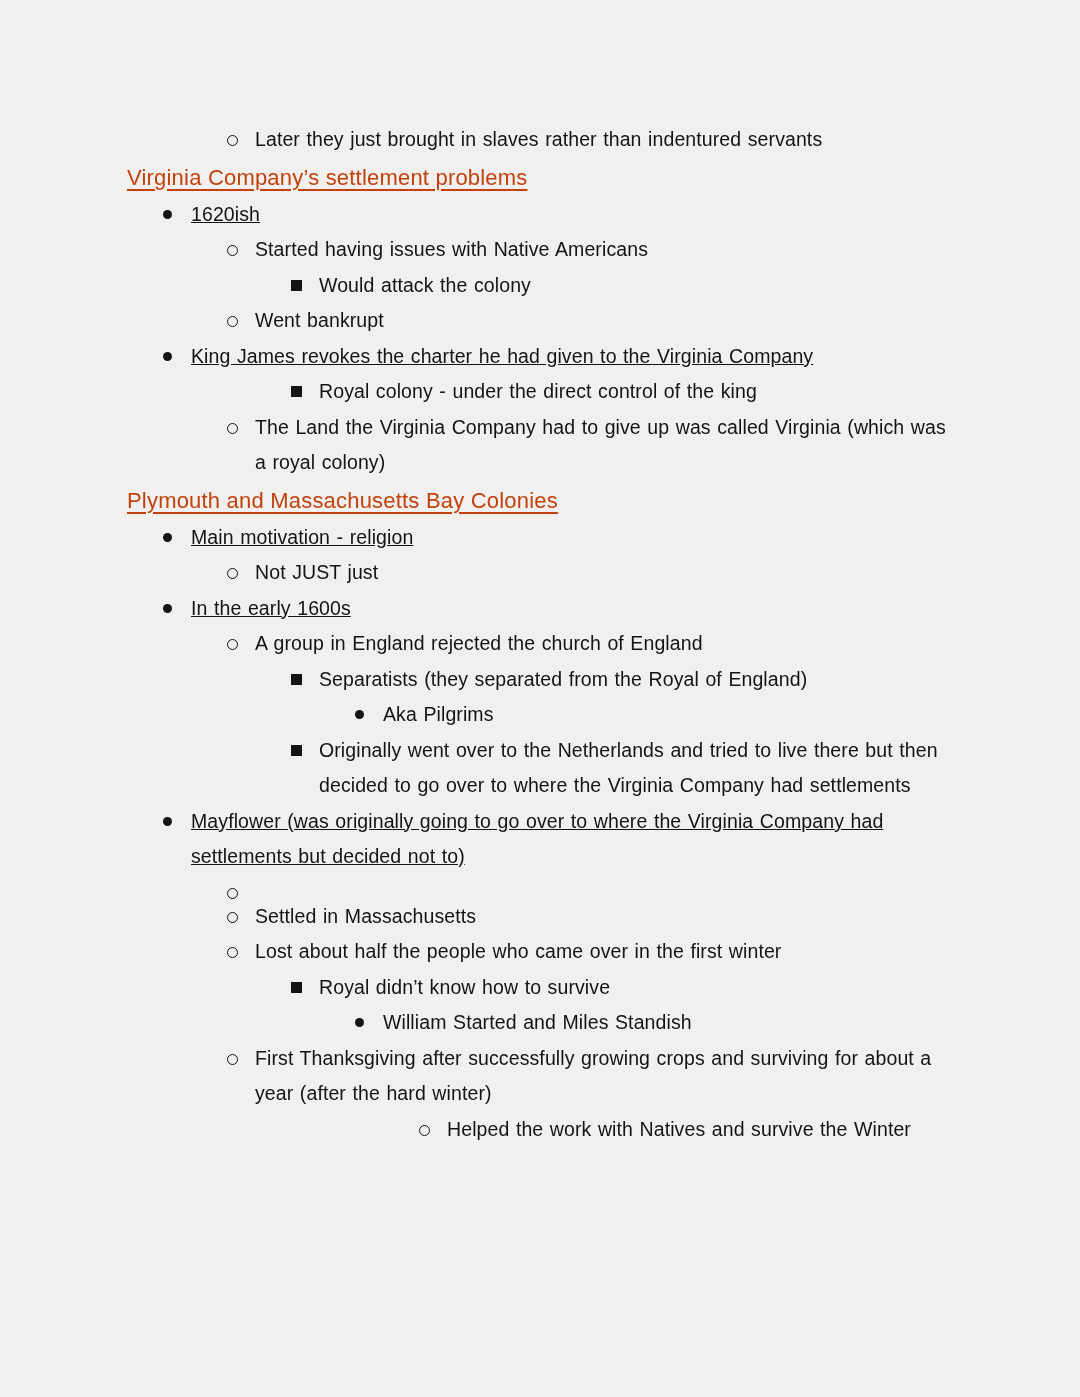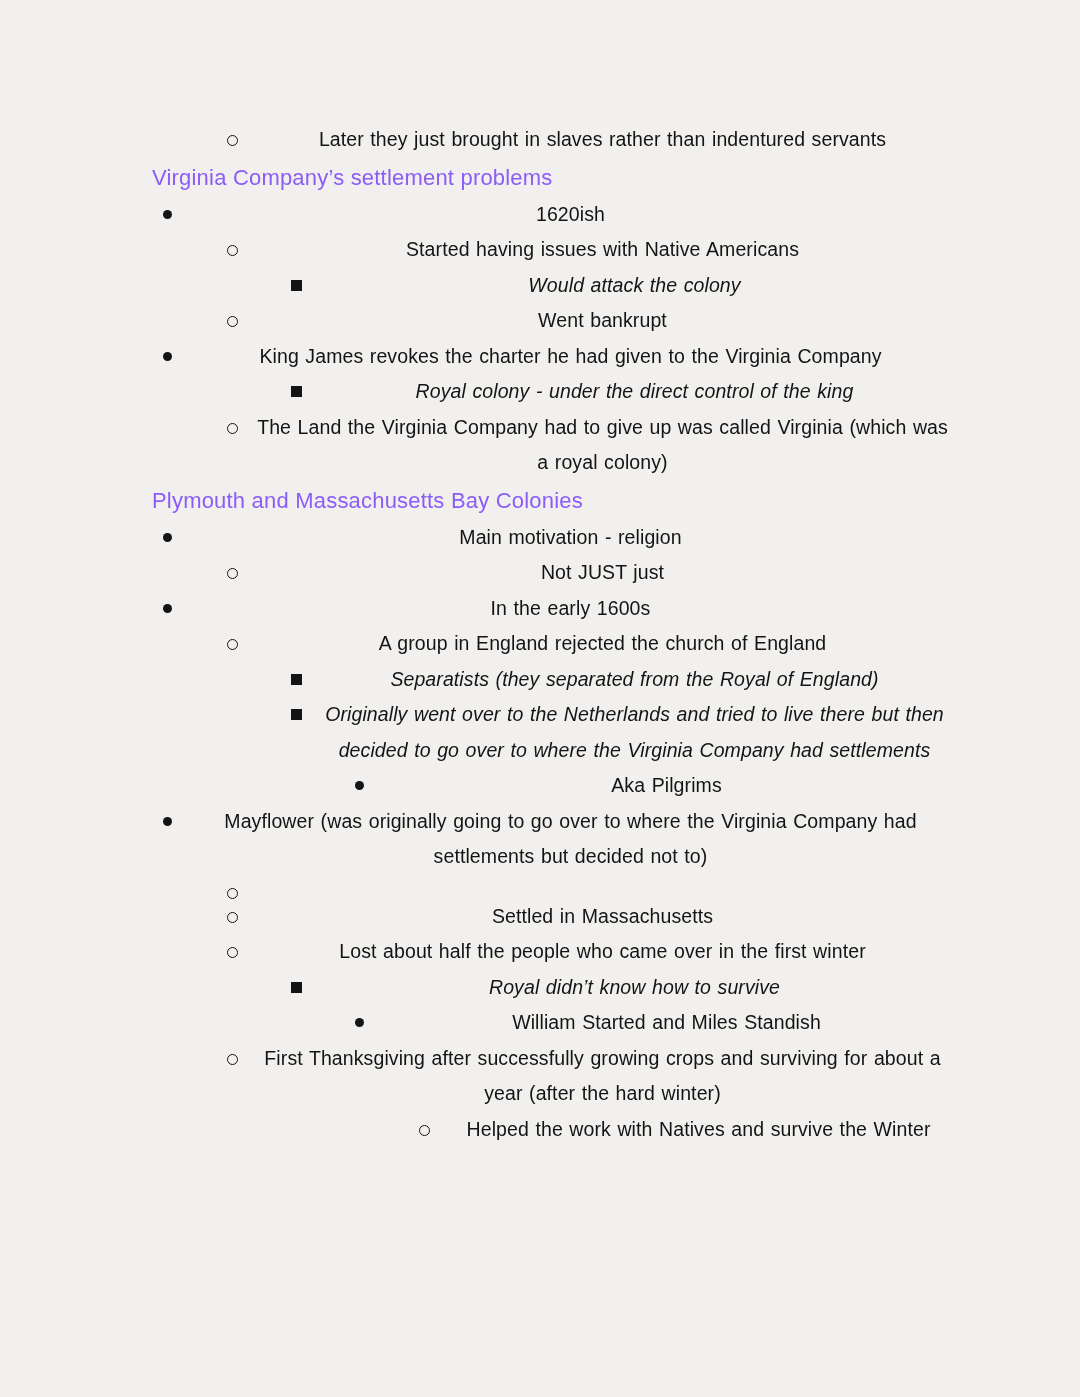--- a/index.html
+++ b/index.html
@@ -28,25 +28,24 @@
     align-items: flex-start;
     font-size: 19.5px;
     line-height: 35.5px;
     letter-spacing: 0.1px;
     word-spacing: 1px;
     color: #141414;
   }
   .item .text {
     flex: 1 1 auto;
     min-width: 0;
-    text-align: center;
   }
-  .level-1 { padding-left: 36px; }
+  .level-1 { padding-left: 36px; text-decoration: underline; }
   .level-2 { padding-left: 100px; }
-  .level-3 { padding-left: 164px; font-style: italic; }
+  .level-3 { padding-left: 164px; }
   .level-4 { padding-left: 228px; }
   .level-5 { padding-left: 292px; }
   
   .marker {
     flex: 0 0 28px;
     display: block;
   }
   .marker::before {
     content: '';
     display: block;
@@ -68,24 +67,24 @@
   .marker.square::before {
     width: 11px; height: 11px;
     margin-top: 12px;
     background: #141414;
   }
   
   .heading {
     font-size: 22px;
     line-height: 39px;
     letter-spacing: 0.2px;
-    color: #8b5cf6;
+    color: #c2410c;
+    text-decoration: underline;
     text-decoration-thickness: 1.8px;
     text-underline-offset: 4px;
-    margin-left: 25px;
   }
 </style>
 </head>
 <body>
 
 <div class="page">
   <div class="doc">
       <div class="item level-2">
         <span class="marker circle"></span>
         <span class="text">Later they just brought in slaves rather than indentured servants</span>
@@ -133,27 +132,27 @@
         <span class="text">In the early 1600s</span>
       </div>
       <div class="item level-2">
         <span class="marker circle"></span>
         <span class="text">A group in England rejected the church of England</span>
       </div>
       <div class="item level-3">
         <span class="marker square"></span>
         <span class="text">Separatists (they separated from the Royal of England)</span>
       </div>
+      <div class="item level-4">
+        <span class="marker disc"></span>
+        <span class="text">Aka Pilgrims</span>
+      </div>
       <div class="item level-3">
         <span class="marker square"></span>
         <span class="text">Originally went over to the Netherlands and tried to live there but then decided to go over to where the Virginia Company had settlements</span>
-      </div>
-      <div class="item level-4">
-        <span class="marker disc"></span>
-        <span class="text">Aka Pilgrims</span>
       </div>
       <div class="item level-1">
         <span class="marker disc"></span>
         <span class="text">Mayflower (was originally going to go over to where the Virginia Company had settlements but decided not to)</span>
       </div>
       <div class="item level-2">
         <span class="marker circle"></span>
       </div>
       <div class="item level-2">
         <span class="marker circle"></span>

